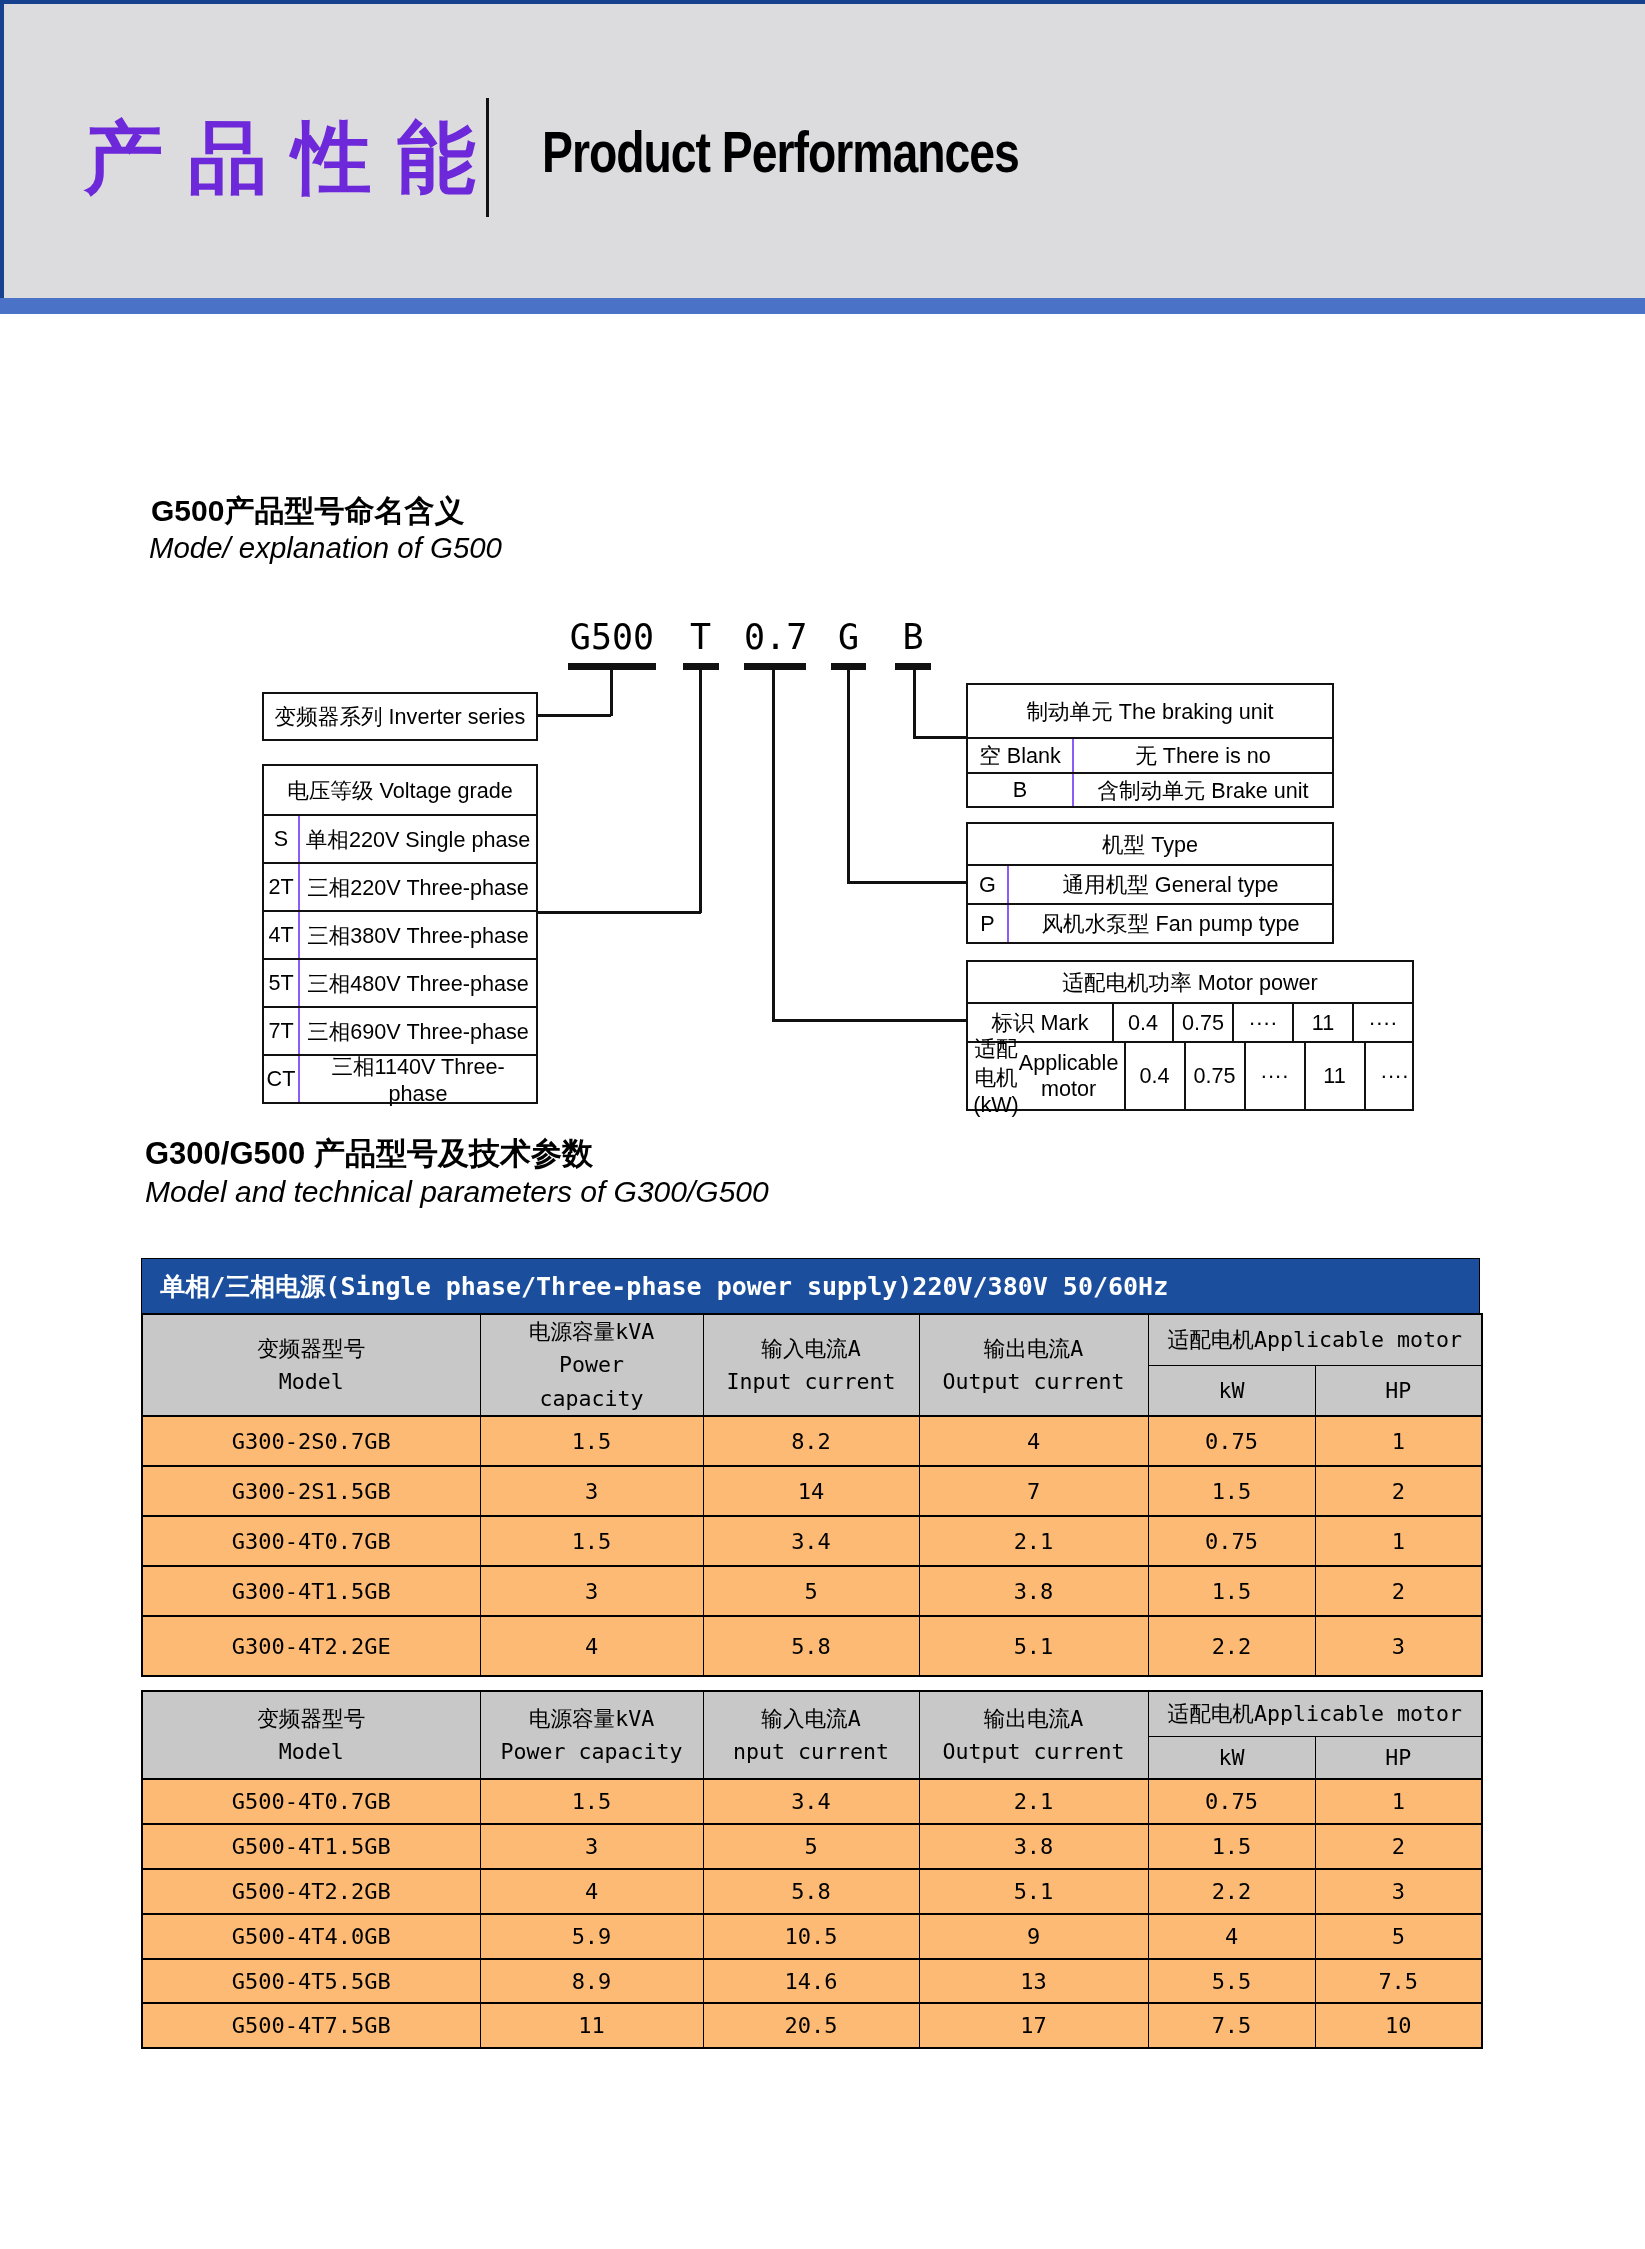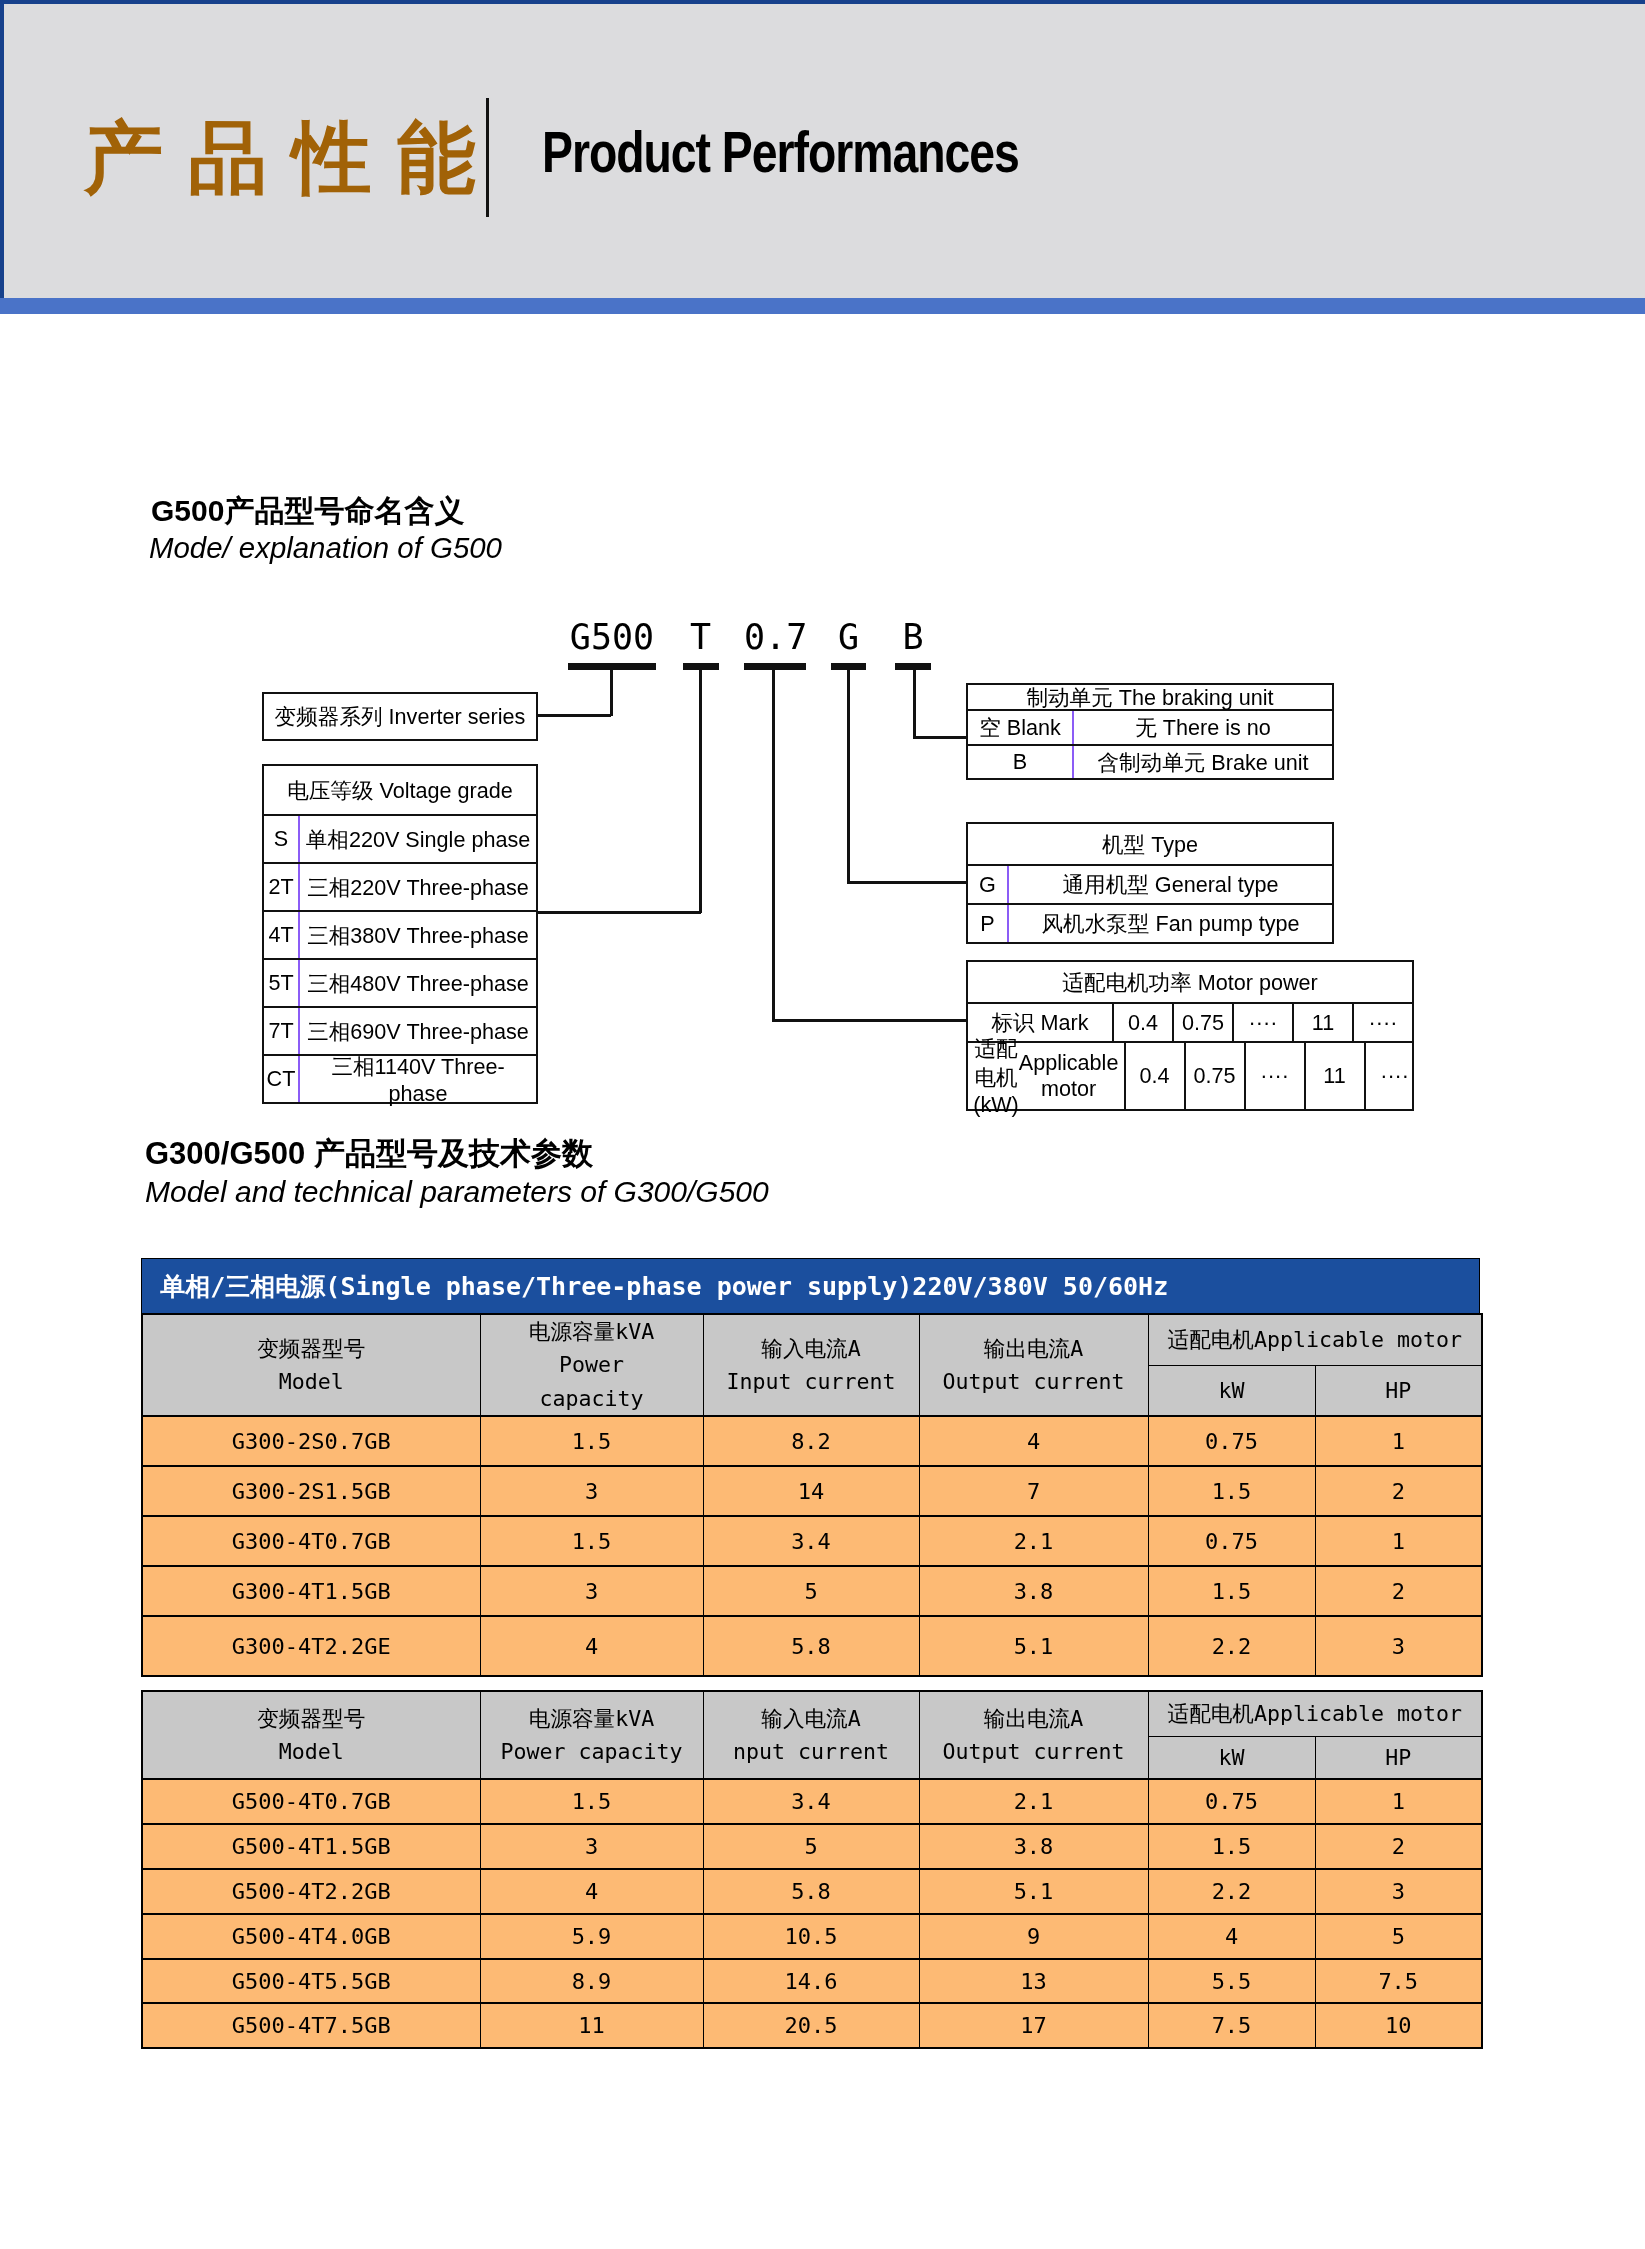--- a/index.html
+++ b/index.html
@@ -6,21 +6,21 @@
   body{
     width:1646px;height:2250px;position:relative;background:#ffffff;
     font-family:"Liberation Sans",sans-serif;color:#000;
   }
   
   .hdr{position:absolute;left:0;top:0;width:1646px;height:298px;background:#dcdcde;}
   .hdr-topline{position:absolute;left:0;top:0;width:100%;height:3.9px;background:#17418c;}
   .hdr-leftline{position:absolute;left:0;top:0;width:3.9px;height:298px;background:#17418c;}
   .hdr-zh{
     position:absolute;left:84px;top:118px;font-size:79px;line-height:79px;
-    font-weight:bold;color:#a16207;letter-spacing:0.32em;white-space:nowrap;
+    font-weight:bold;color:#6d28d9;letter-spacing:0.32em;white-space:nowrap;
   }
   .hdr-divider{position:absolute;left:486px;top:98px;width:3.3px;height:119px;background:#111;}
   .hdr-en{
     position:absolute;left:542px;top:122px;font-size:58px;line-height:60px;font-weight:bold;
     color:#000;white-space:nowrap;transform:scaleX(.8);transform-origin:left center;letter-spacing:-1.3px;
   }
   .hdr-bar{position:absolute;left:0;top:298px;width:100%;height:16.4px;background:#4a73c8;}
 
   
   .sec-zh{position:absolute;font-weight:bold;color:#000;white-space:nowrap;}
@@ -140,21 +140,21 @@
       <div class="dcell dcode" style="width:36px;">7T</div>
       <div class="dcell">三相690V Three-phase</div>
     </div>
     <div class="drow" style="height:48px;">
       <div class="dcell dcode" style="width:36px;">CT</div>
       <div class="dcell">三相1140V Three-phase</div>
     </div>
   </div>
 
   <div class="dtable" style="left:704px;top:65px;width:368px;">
-    <div class="drow" style="height:24px;">
+    <div class="drow" style="height:52px;">
         <div class="dcell">制动单元 The braking unit</div>
       </div>
     <div class="drow" style="height:35px;">
       <div class="dcell dcode" style="width:106px;">空 Blank</div>
       <div class="dcell">无 There is no</div>
     </div>
     <div class="drow" style="height:34px;">
       <div class="dcell dcode" style="width:106px;">B</div>
       <div class="dcell">含制动单元 Brake unit</div>
     </div>

